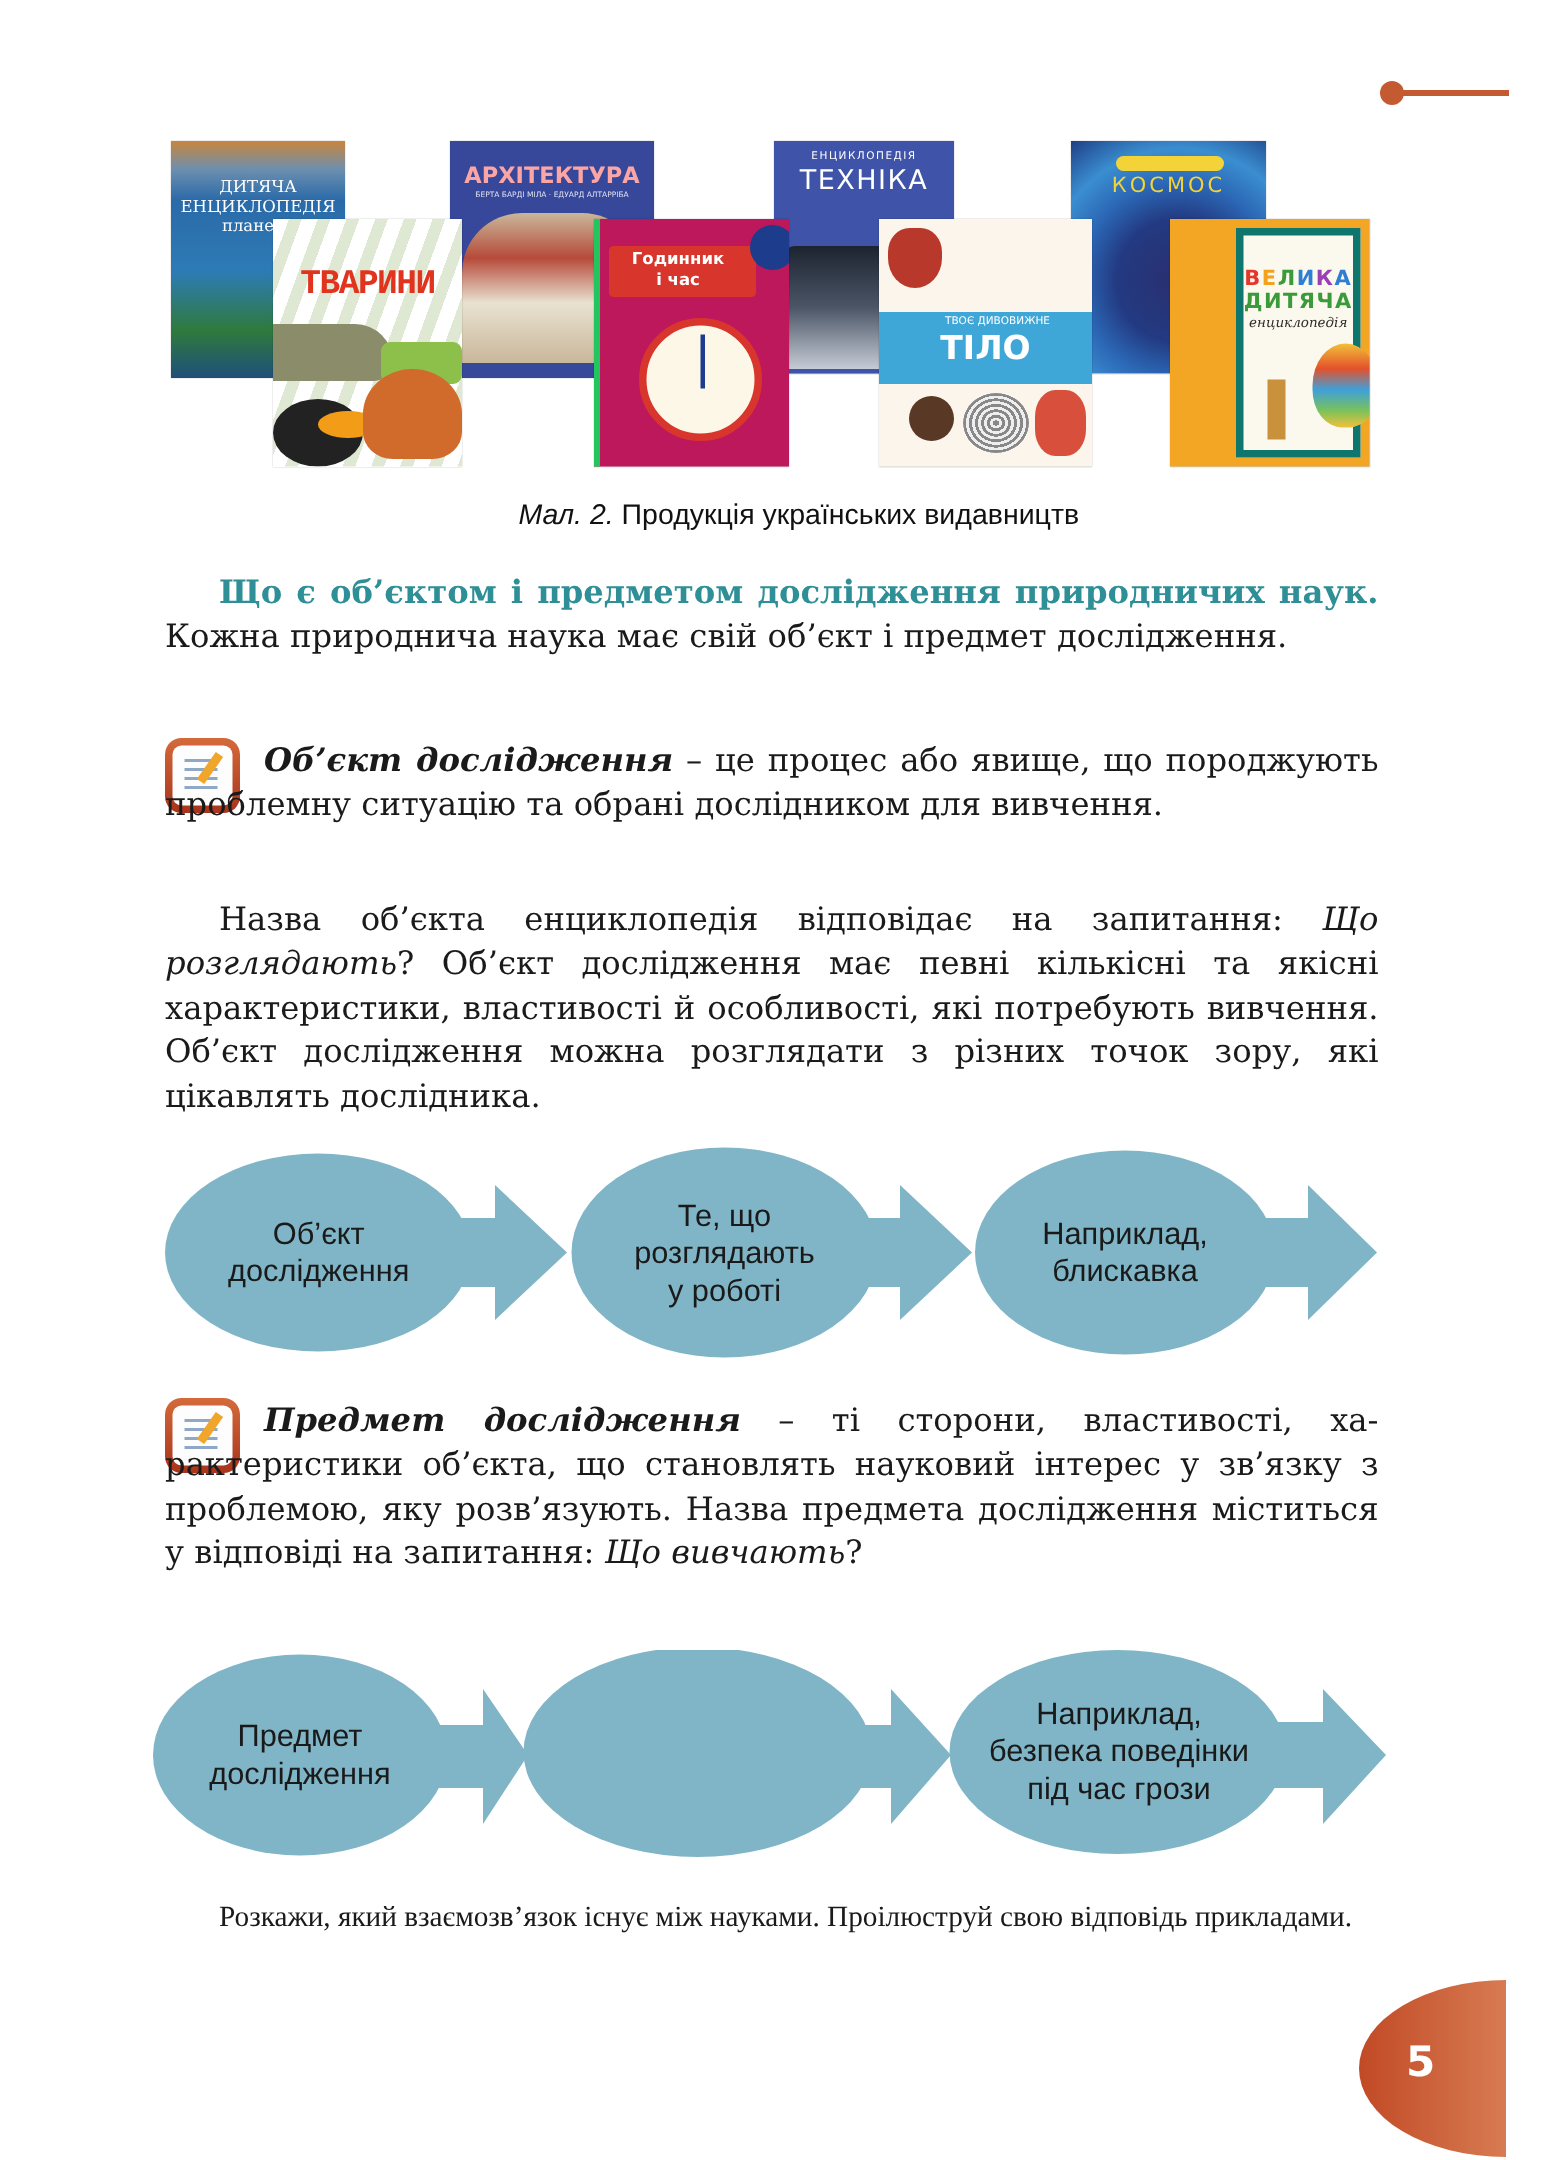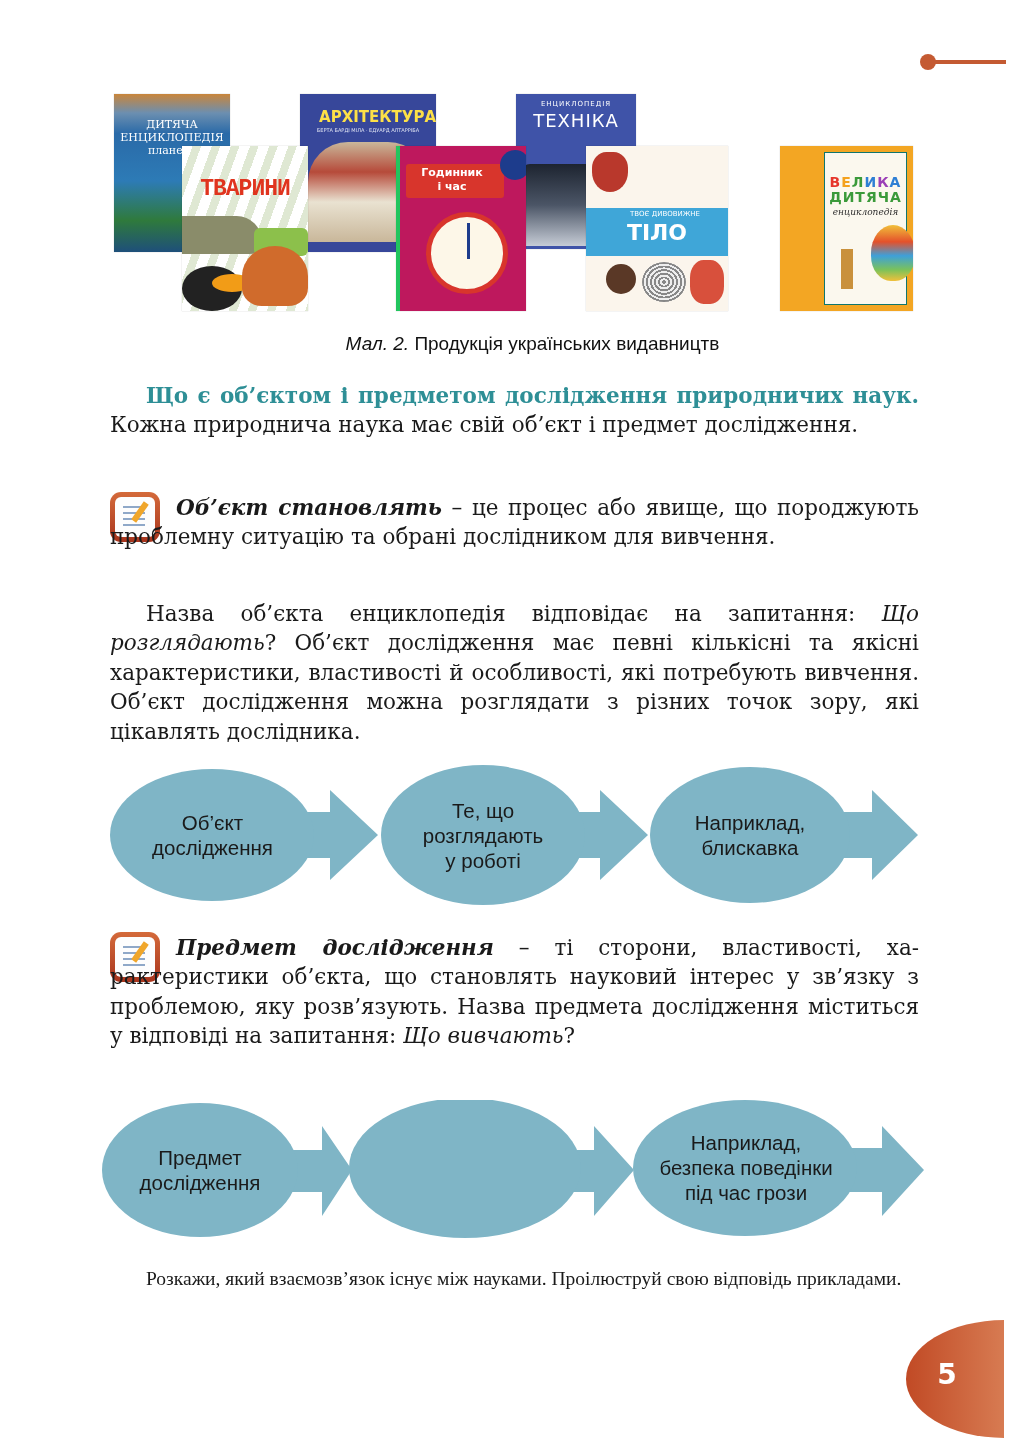--- a/index.html
+++ b/index.html
@@ -20,21 +20,21 @@
   .b1 .t1 { top: 24px; font-family: "DejaVu Serif", serif; color: #fff; font-size: 11px; font-weight: normal; line-height: 13px; }
   .b2 { left: 72px; top: 56px; width: 126px; height: 165px; background: repeating-linear-gradient(110deg,#ffffff 0 10px,#dfe8d3 10px 18px); }
   .b2 .t1 { top: 30px; color: #e0341e; font-size: 23px; letter-spacing: -1px; font-family: Liberation Mono, monospace; }
   .b2 .croc { position: absolute; left: 0; top: 70px; width: 80px; height: 38px; background: #8a8c6a; border-radius: 0 40px 20px 0; }
   .b2 .fox { position: absolute; left: 60px; top: 100px; width: 66px; height: 60px; background: #d06b2c; border-radius: 50% 50% 30% 30%; }
   .b2 .toucan { position: absolute; left: 0; top: 120px; width: 60px; height: 45px; background: #222; border-radius: 50%; }
   .b2 .toucan::after { content: ""; position: absolute; left: 30px; top: 8px; width: 40px; height: 18px; background: #f29c17; border-radius: 50%; }
   .b2 .badge { position: absolute; left: 72px; top: 82px; width: 54px; height: 28px; background: #8cc04b; border-radius: 6px; }
 
   .b3 { left: 190px; top: 4px; width: 136px; height: 158px; background: #37479a; }
-  .b3 .t1 { top: 14px; color: #fde047; font-size: 15px; text-align: right; }
+  .b3 .t1 { top: 14px; color: #fca5a5; font-size: 15px; }
   .b3 .t2 { top: 33px; color: #dfe3f3; font-size: 5px; font-weight: normal; }
   .b3 .bldg { position: absolute; left: 8px; top: 48px; width: 120px; height: 100px; background: linear-gradient(180deg,#c9b79a 0%,#b64a3a 30%,#e9e2d1 60%,#c9b79a 100%); border-radius: 40px 40px 0 0; }
 
   .b4 { left: 286px; top: 56px; width: 130px; height: 165px; background: #be185d; border-left: 4px solid #22c55e; }
   .b4 .banner { position: absolute; left: 6px; top: 18px; width: 98px; height: 34px; background: #d8352c; border-radius: 3px; }
   .b4 .t1 { top: 20px; left: 0; width: 104px; color: #fff; font-size: 11px; line-height: 14px; }
   .b4 .clock { position: absolute; left: 26px; top: 66px; width: 82px; height: 82px; border-radius: 50%; border: 5px solid #d8352c; background: #fdf7e8; }
   .b4 .clock::before { content: ""; position: absolute; left: 36px; top: 6px; width: 3px; height: 36px; background: #1d3c8c; }
   .b4 .qbadge { position: absolute; left: 100px; top: 4px; width: 30px; height: 30px; border-radius: 50%; background: #1d3c8c; }
 
@@ -50,21 +50,21 @@
   .b6 .lungs { position: absolute; left: 6px; top: 6px; width: 36px; height: 40px; background: #b9382c; border-radius: 40% 40% 50% 50%; }
   .b6 .kid { position: absolute; left: 20px; top: 118px; width: 30px; height: 30px; border-radius: 50%; background: #5a3826; }
   .b6 .brain { position: absolute; left: 56px; top: 116px; width: 44px; height: 40px; border-radius: 50%; background: repeating-radial-gradient(#888 0 2px,#eee 2px 4px); }
   .b6 .stomach { position: absolute; left: 104px; top: 114px; width: 34px; height: 44px; background: #d8503c; border-radius: 40%; }
 
   .b7 { left: 604px; top: 4px; width: 130px; height: 155px; background: radial-gradient(circle at 55% 60%,#2a2f6e 0%,#233a82 35%,#2b66b4 55%,#3a8ed0 75%,#1e3e86 100%); }
   .b7 .plate { position: absolute; left: 30px; top: 10px; width: 72px; height: 10px; background: #f3d337; border-radius: 5px; }
   .b7 .t1 { top: 22px; color: #f3d337; font-size: 14px; font-weight: normal; letter-spacing: 2px; }
 
   .b8 { left: 670px; top: 56px; width: 133px; height: 165px; background: #f3a623; padding: 5px; }
-  .b8 .inner { position: absolute; left: 6px; top: 6px; right: 6px; bottom: 6px; background: #fbf8ee; border: 1px solid #0f766e; margin-left: 38px; }
+  .b8 .inner { position: absolute; left: 6px; top: 6px; right: 6px; bottom: 6px; background: #fbf8ee; border: 5px solid #0f766e; margin-left: 38px; }
   .b8 .t1 { top: 22px; color: #2e7fd4; font-size: 14px; line-height: 15px; letter-spacing: 1px; }
   .b8 .t1 span:nth-child(1){ color:#e6362b; } .b8 .t1 span:nth-child(2){ color:#f4a21e; } .b8 .t1 span:nth-child(3){ color:#3b9a3a; } .b8 .t1 span:nth-child(4){ color:#2e7fd4; } .b8 .t1 span:nth-child(5){ color:#9b3fb7; }
   .b8 .t2 { top: 54px; color: #2b2b2b; font-size: 9px; font-style: italic; font-weight: normal; font-family: "DejaVu Serif", serif; }
   .b8 .balloon { position: absolute; left: 46px; top: 72px; width: 44px; height: 56px; border-radius: 50% 50% 45% 45%; background: linear-gradient(180deg,#f1c03a 0%,#e4512b 30%,#3ea0d9 55%,#7bc25a 80%,#f1c03a 100%); }
   .b8 .giraffe { position: absolute; left: 16px; top: 96px; width: 12px; height: 40px; background: #c9913c; }
 
   
   .caption { position: absolute; left: 0; top: 333px; width: 1035px; text-align: center; font-family: "Liberation Sans", sans-serif; font-size: 19px; color: #111; padding-left: 30px; }
   .caption em { font-style: italic; }
 
@@ -121,20 +121,24 @@
   </div>
   <div class="book b3">
     <div class="t t1">АРХІТЕКТУРА</div>
     <div class="t t2">БЕРТА БАРДІ МІЛА · ЕДУАРД АЛТАРРІБА</div>
     <div class="bldg"></div>
   </div>
   <div class="book b5">
     <div class="t t1">ЕНЦИКЛОПЕДІЯ</div>
     <div class="t t2">ТЕХНІКА</div>
     <div class="truck"></div>
+  </div>
+  <div class="book b7">
+    <div class="plate"></div>
+    <div class="t t1">КОСМОС</div>
   </div>
   <div class="book b2">
     <div class="t t1">ТВАРИНИ</div>
     <div class="croc"></div>
     <div class="badge"></div>
     <div class="toucan"></div>
     <div class="fox"></div>
   </div>
   <div class="book b4">
     <div class="banner"></div>
@@ -169,21 +173,21 @@
   </div>
 </div>
 
 <div class="caption"><em>Мал. 2.</em><span> Продукція українських видавництв</span></div>
 
 <p class="para p1"><span class="indent"></span><span class="teal">Що є об’єктом і предметом дослідження природничих наук.</span><span> Кожна природнича наука має свій об’єкт і предмет дослідження.</span></p>
 
 <div class="note-icon ni1">
     <div class="paper"></div>
   </div>
-<p class="para p2"><span class="indent" style="width:66px"></span><span class="bi">Об’єкт становлять</span><span> – це процес або явище, що по­роджують проблемну ситуацію та обрані дослідником для вивчення.</span></p>
+<p class="para p2"><span class="indent" style="width:66px"></span><span class="bi">Об’єкт дослідження</span><span> – це процес або явище, що по­роджують проблемну ситуацію та обрані дослідником для вивчення.</span></p>
 
 <p class="para p3"><span class="indent"></span><span>Назва об’єкта енциклопедія відповідає на запитання: </span><span class="it">Що розглядають</span><span>? Об’єкт дослідження має певні кількісні та якісні характеристики, властивості й особливості, які по­требують вивчення. Об’єкт дослідження можна розглядати з різних точок зору, які цікавлять дослідника.</span></p>
 
 <div class="flow flow1">
   <svg width="1035" height="150" viewBox="0 0 1035 150">
     <g fill="#7fb5c6">
       <polygon points="300,52 330,52 330,30 378,75 330,120 330,98 300,98"></polygon>
       <ellipse cx="212" cy="75" rx="102" ry="66"></ellipse>
       <polygon points="570,52 600,52 600,30 648,75 600,120 600,98 570,98"></polygon>
       <ellipse cx="483" cy="75" rx="102" ry="70"></ellipse>

